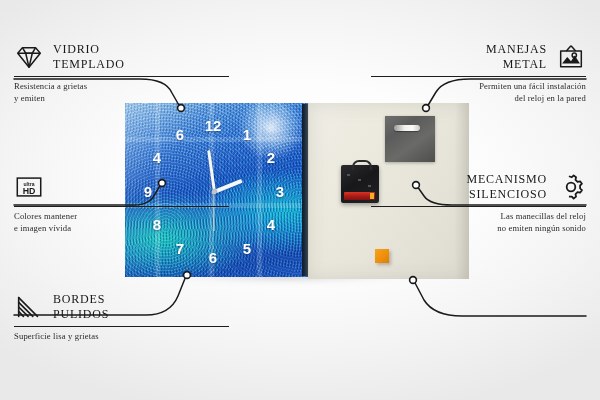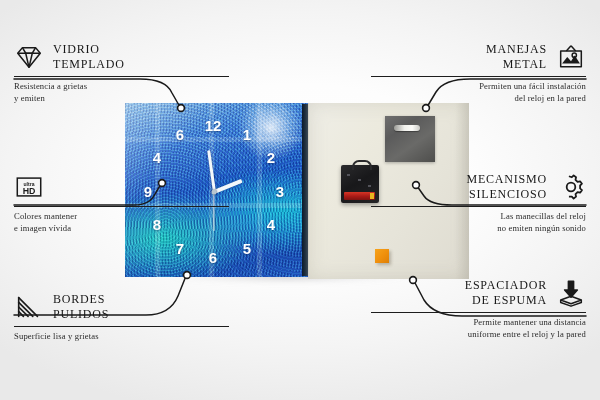--- a/index.html
+++ b/index.html
@@ -301,32 +301,14 @@
           </svg>
       </span>
       <span class="f-title">MECANISMO
 SILENCIOSO</span>
     </div>
     <div class="f-rule"></div>
     <div class="f-desc">Las manecillas del reloj
 no emiten ningún sonido</div>
   </div>
 
-  <div class="feature right" style="top:278px">
-    <div class="f-head">
-      <span class="f-icon">
-        <svg viewBox="0 0 32 32">
-            <g fill="none" stroke="currentColor" stroke-width="1.6" stroke-linejoin="round">
-          <path d="M13.2 3.5 h5.6 v9.2 h4.0 L16 20.5 L9.2 12.7 h4.0 Z" fill="currentColor"></path>
-          <path d="M16 19.5 L27 23.5 L16 27.5 L5 23.5 Z"></path>
-          <path d="M5 23.5 v2.6 L16 30 l11-3.9 v-2.6"></path>
-        </g>
-          </svg>
-      </span>
-      <span class="f-title">ESPACIADOR
-DE ESPUMA</span>
-    </div>
-    <div class="f-rule"></div>
-    <div class="f-desc">Permite mantener una distancia
-uniforme entre el reloj y la pared</div>
-  </div>
 
 </div>
 
 </body></html>

